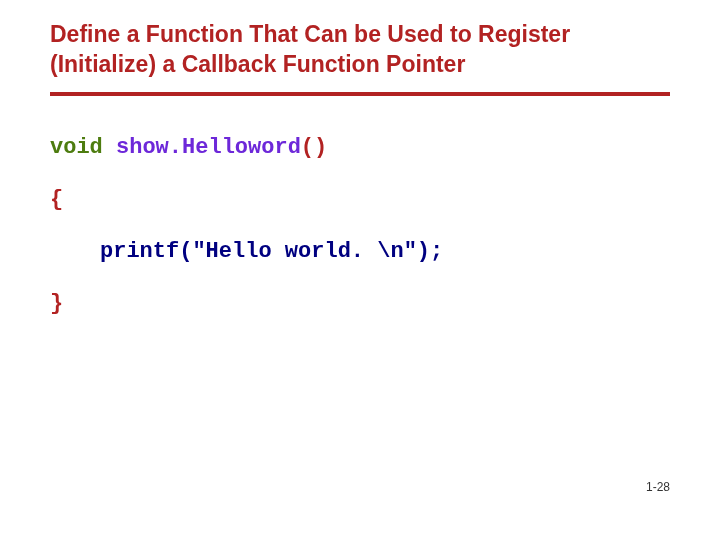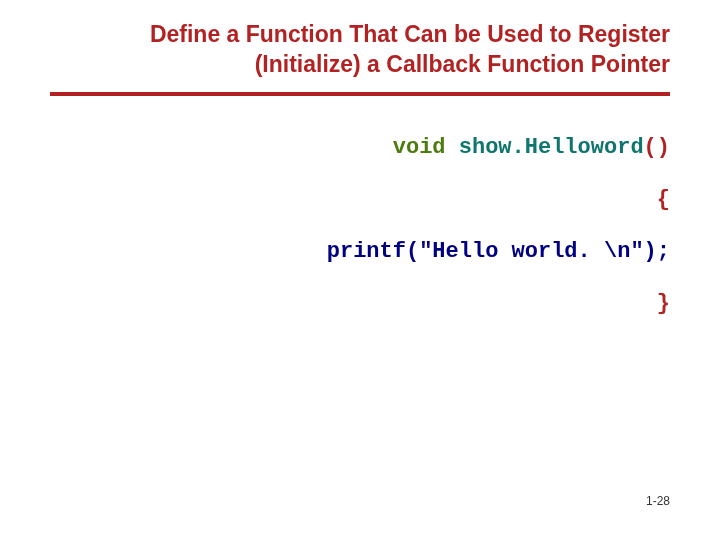--- a/index.html
+++ b/index.html
@@ -13,21 +13,20 @@
       background: #ffffff;
       font-family: Arial, sans-serif;
       position: relative;
       overflow: hidden;
     }
     .slide {
       width: 100%;
       height: 100%;
       padding: 20px 50px 30px 50px;
       position: relative;
-      text-align: right;
     }
     .title {
       color: #b22222;
       font-size: 23px;
       font-weight: bold;
       line-height: 1.3;
       margin-bottom: 12px;
     }
     .divider {
       height: 4px;
@@ -50,35 +49,35 @@
       padding-left: 50px;
       margin-bottom: 8px;
     }
     .code-line4 {
       margin-bottom: 8px;
     }
     .keyword {
       color: #4d7c0f;
     }
     .funcname {
-      color: #0f766e;
+      color: #6d28d9;
       font-family: Liberation Mono, monospace;
     }
     .punct {
       color: #b22222;
     }
     .brace {
       color: #b22222;
     }
     .literal {
       color: #000080;
     }
     .page-number {
       position: absolute;
-      bottom: 32px;
+      bottom: 46px;
       right: 50px;
       font-size: 12px;
       color: #333;
     }
   </style>
 </head>
 <body>
 
 <div class="slide">
   <div class="title">Define a Function That Can be Used to Register (Initialize) a Callback Function Pointer</div>

